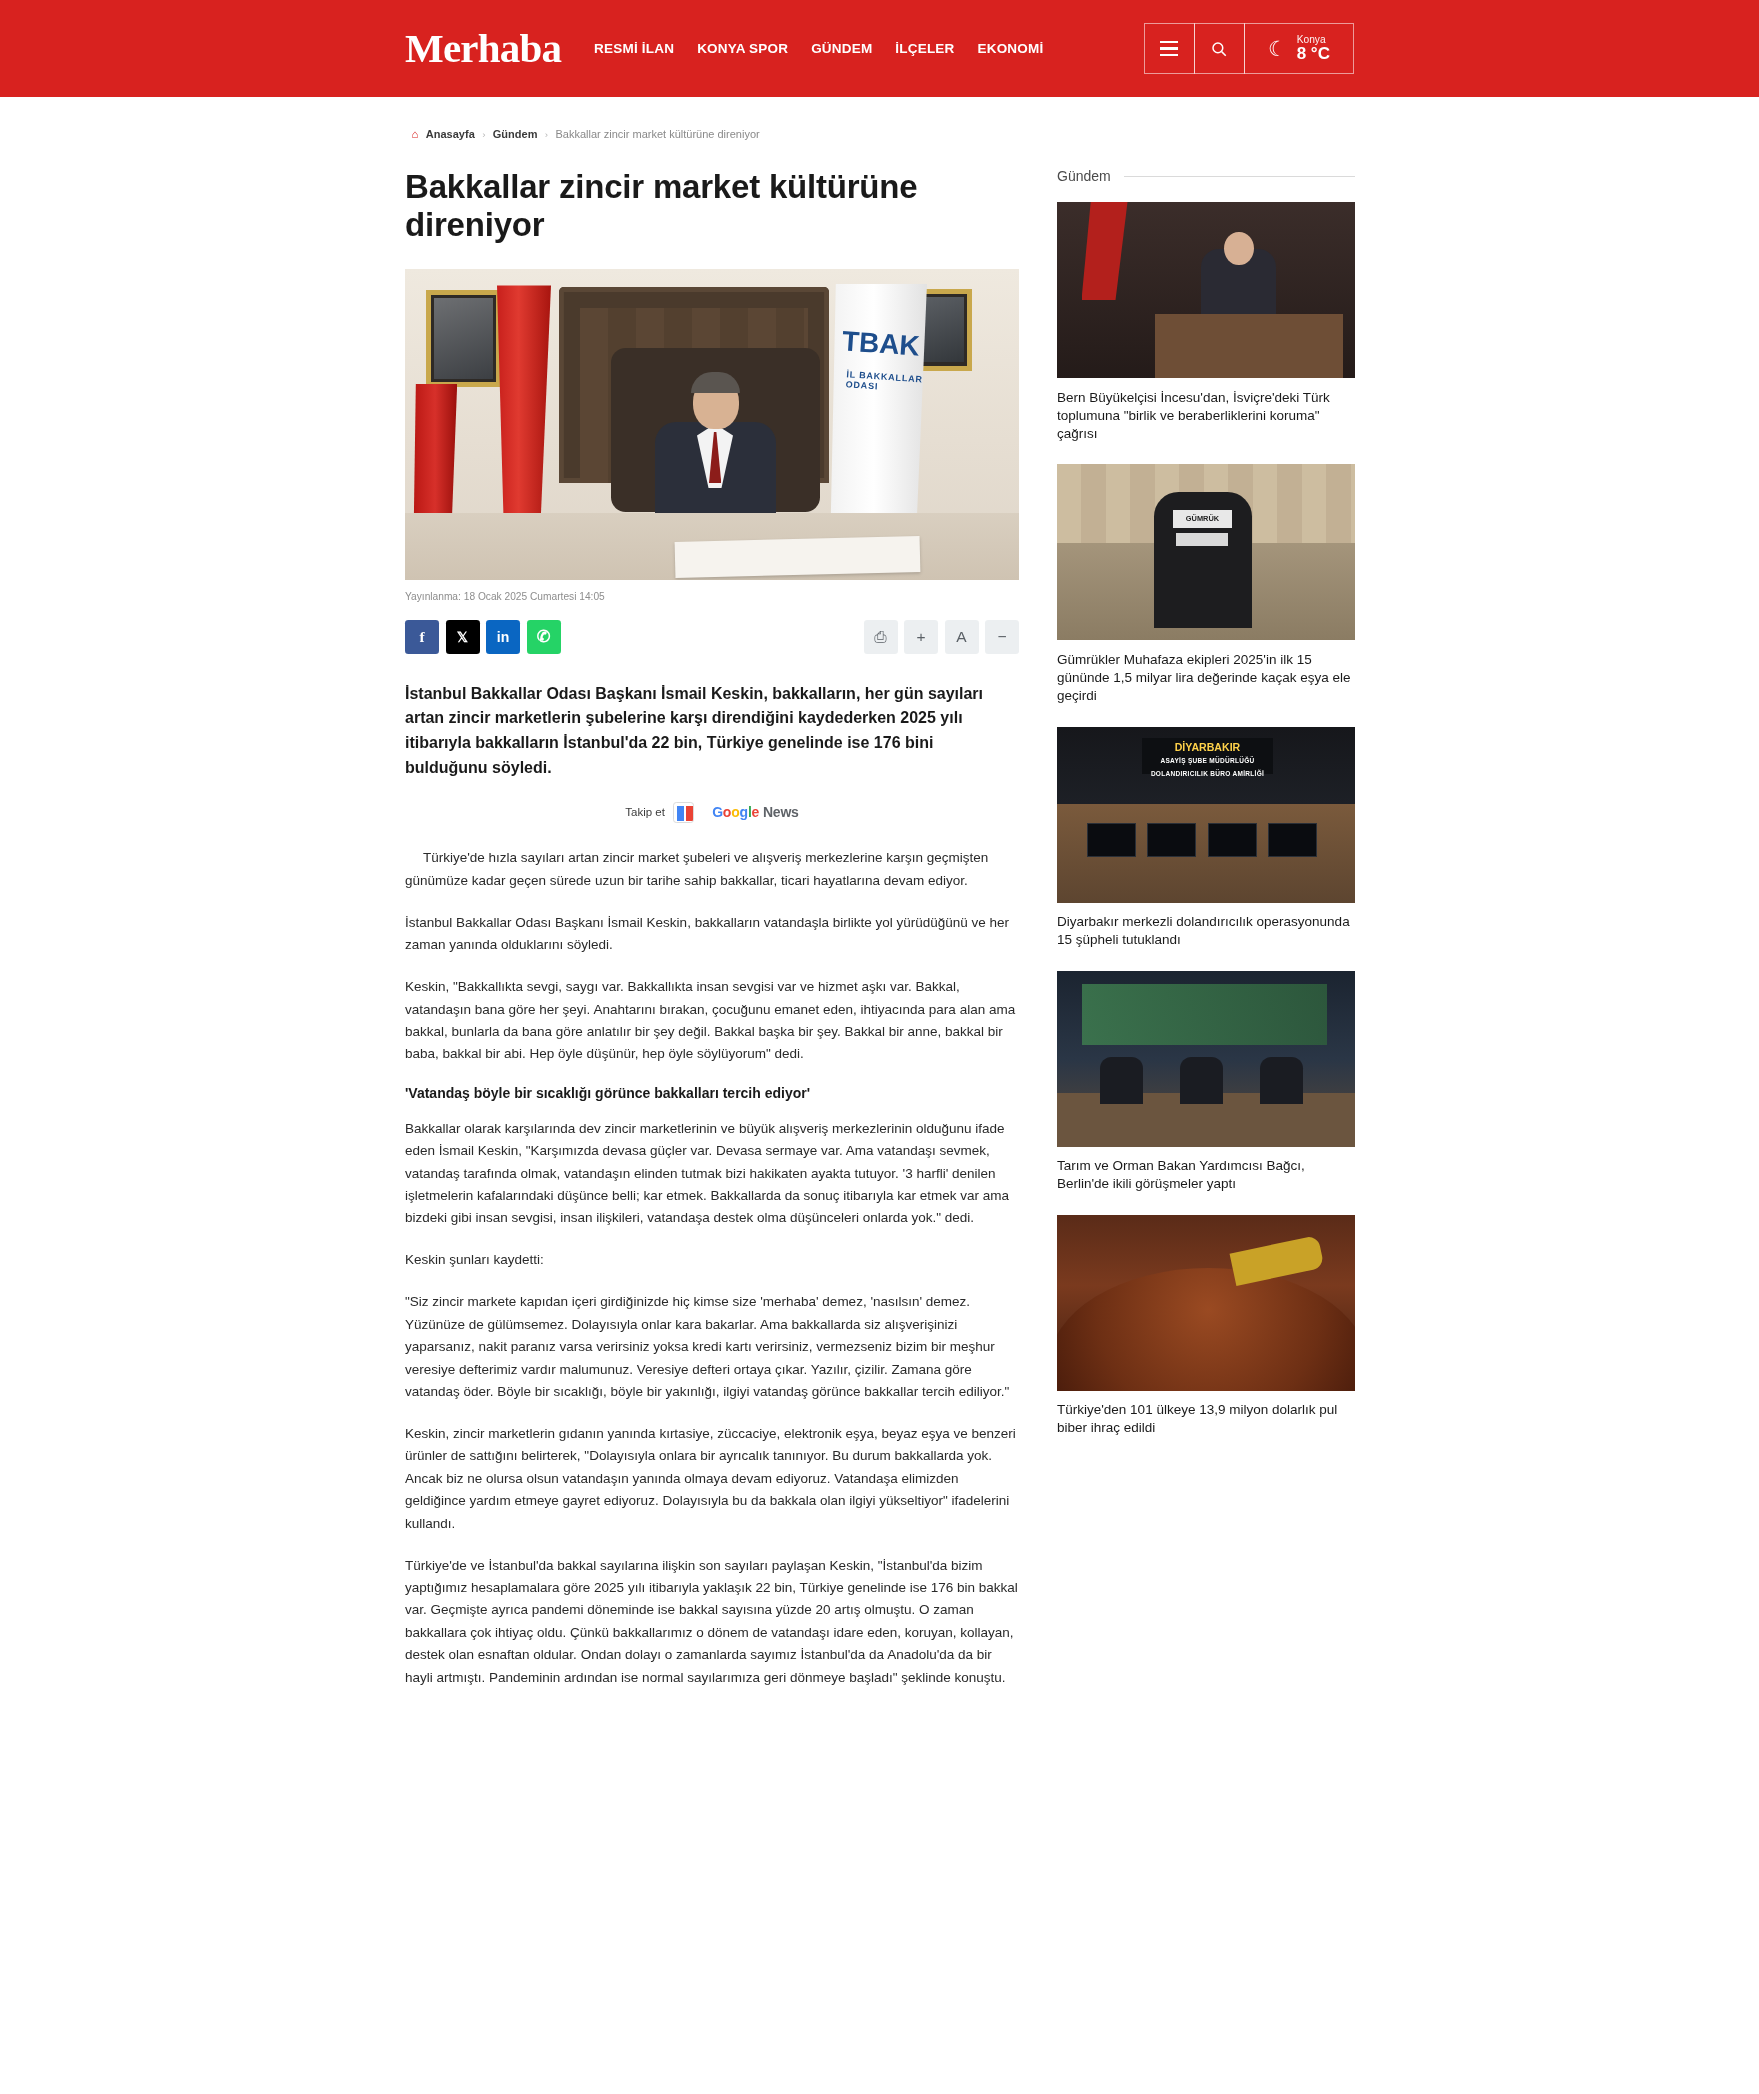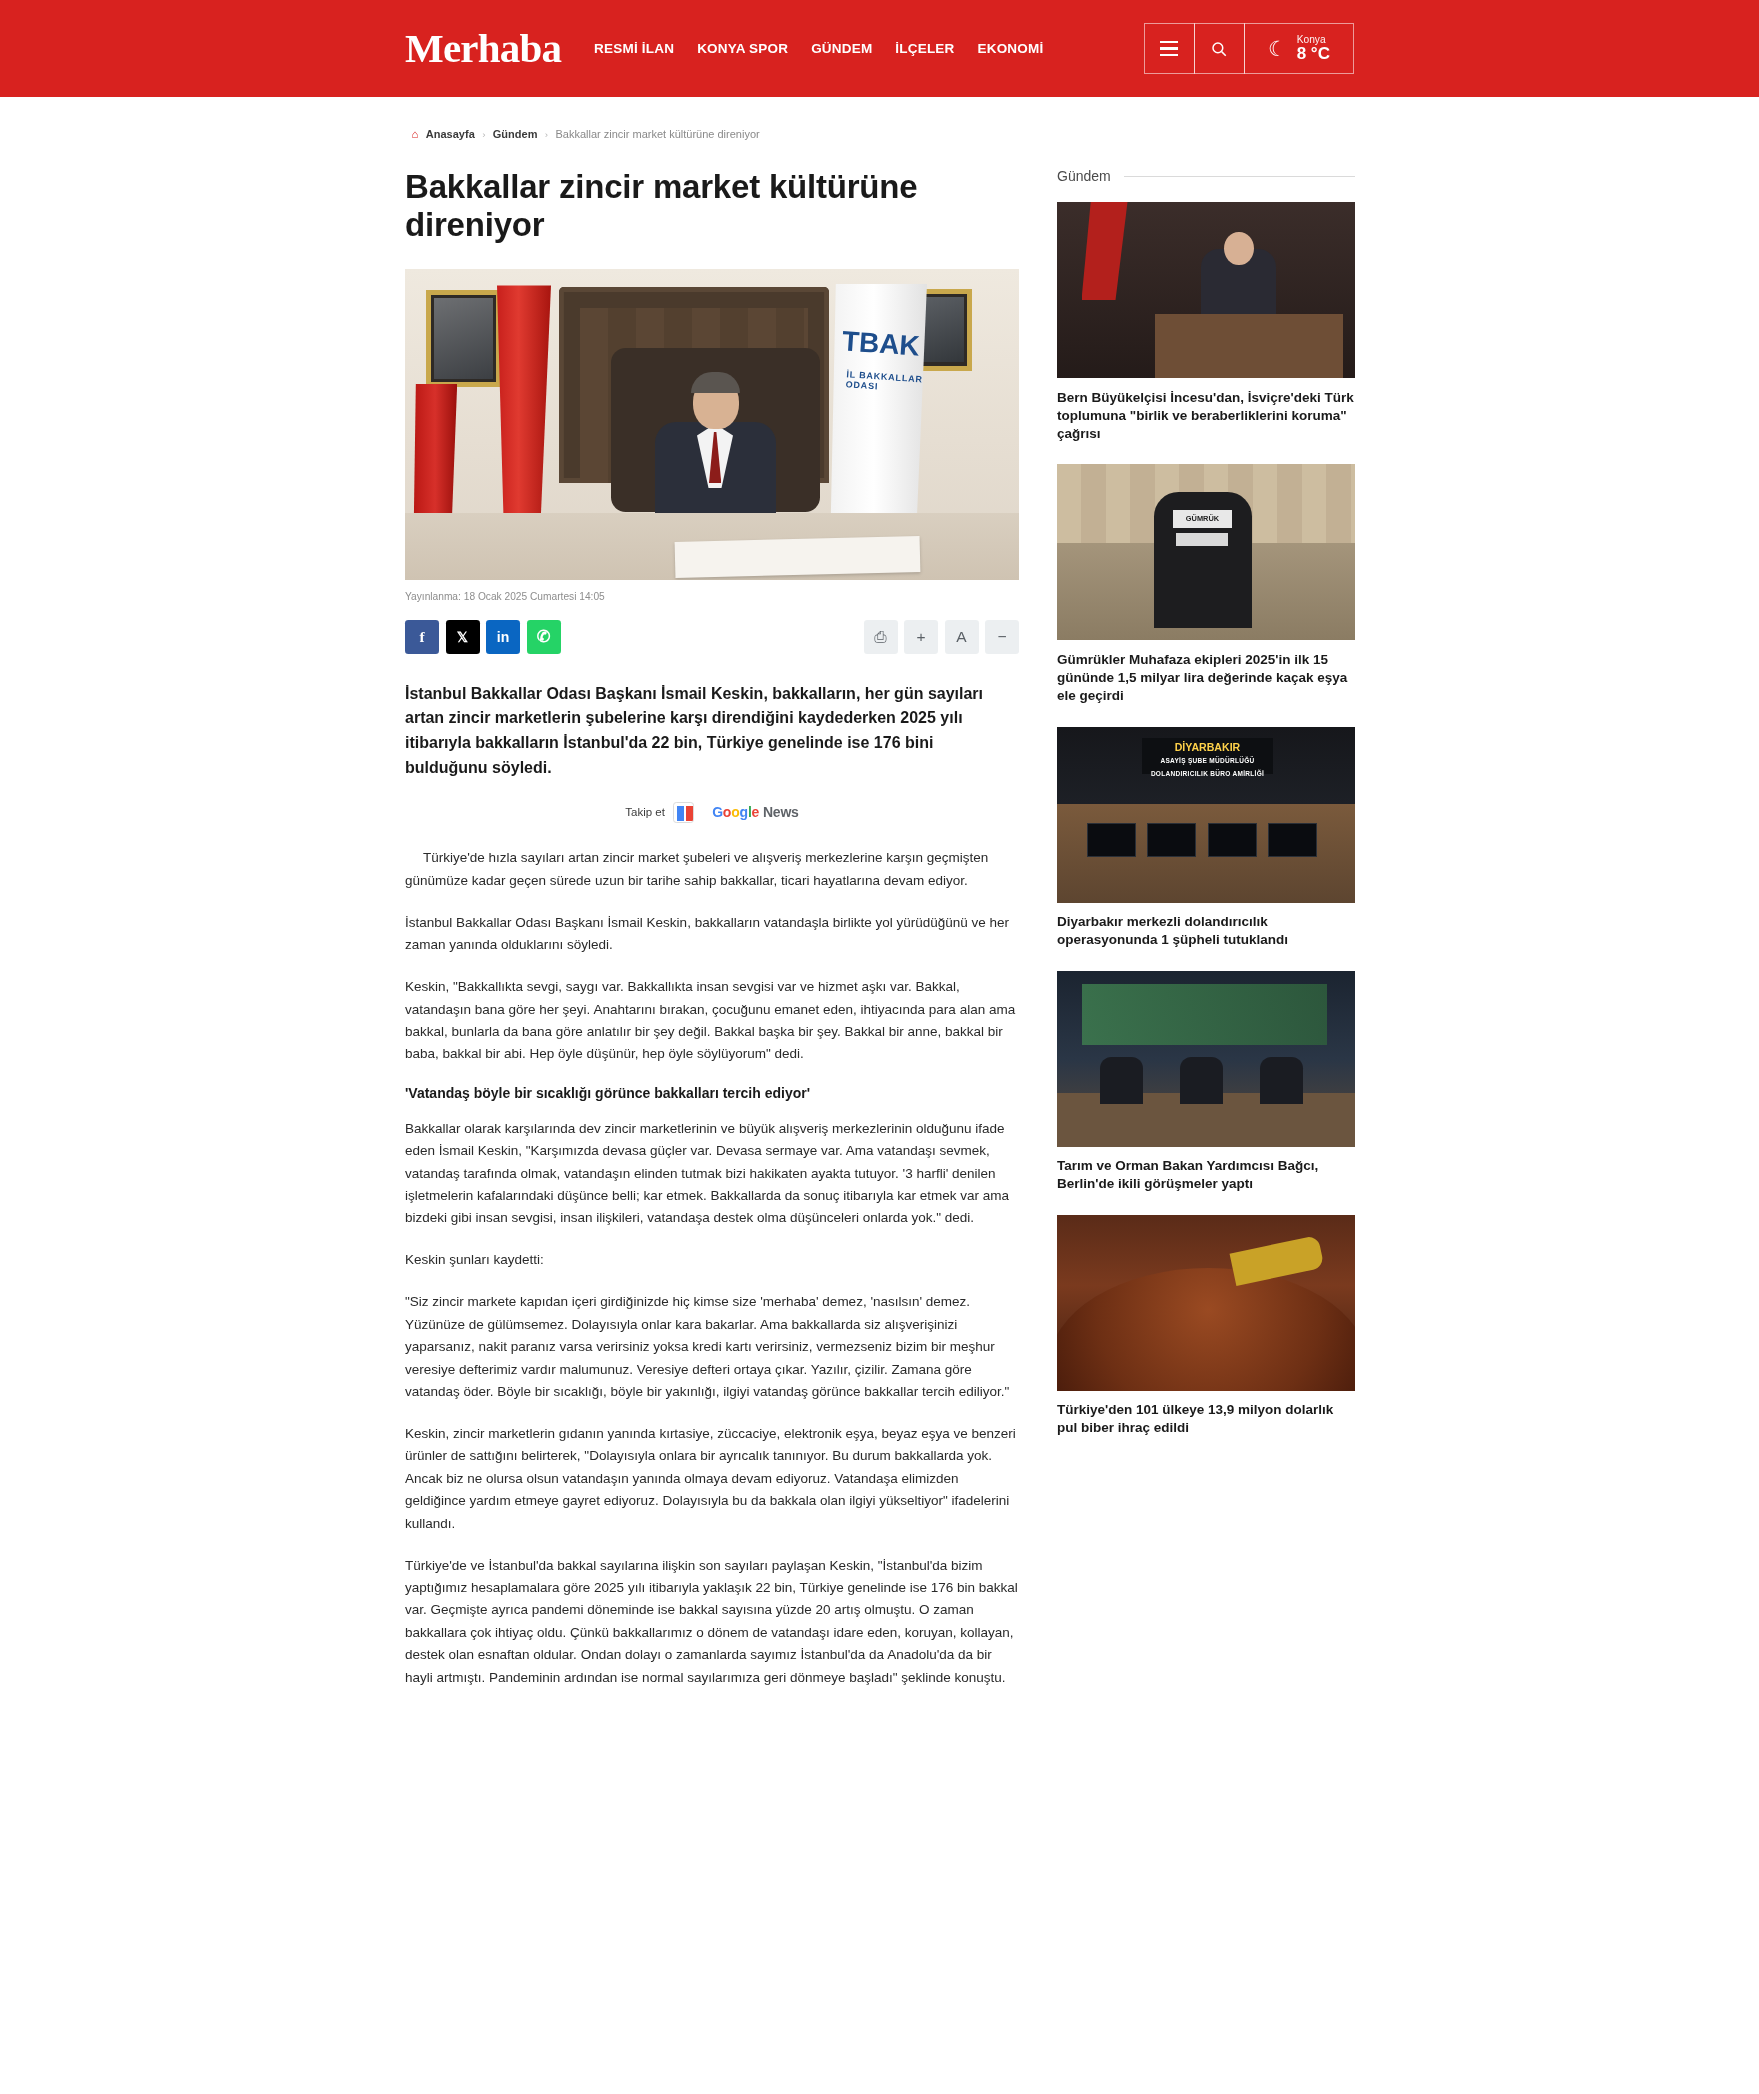--- a/index.html
+++ b/index.html
@@ -174,21 +174,21 @@
   p.body { font-size: 13.5px; line-height: 1.66; color: #2a2a2a; margin: 0 0 19.6px 0; }
   p.body.indent { text-indent: 18px; }
   h3.sub { font-size: 14px; font-weight: bold; color: #1a1a1a; margin: 4.9px 0 16.4px 0; }
 
   
   .side-head { display: flex; align-items: center; gap: 13px; margin-bottom: 18px; }
   .side-head .lbl { font-size: 14px; color: #4a4a4a; white-space: nowrap; }
   .side-head .rule { flex: 1; height: 0.8px; background: #dadada; }
   .side-item { margin-bottom: 21px; }
   .side-thumb { width: 298px; height: 176px; overflow: hidden; position: relative; background: #444; }
-  .side-cap { font-size: 13.5px; line-height: 1.35; font-weight: bold; color: #1a1a1a; margin-top: 10.6px; }
+  .side-cap { font-size: 13.5px; line-height: 1.35; font-weight: normal; color: #1a1a1a; margin-top: 10.6px; }
 
   
   .th1 { background: linear-gradient(180deg,#3b2d2a,#241b19); }
   .th1:before { content:""; position:absolute; left:24.5px; top:0; width:46px; height:98px; background:#b3201c; clip-path: polygon(20% 0,100% 0,74% 100%,0 100%); }
   .th1:after { content:""; position:absolute; left:98px; bottom:0; width:188px; height:64px; background:#6e4e36; }
   .th1 .fig { position:absolute; left:144px; top:47px; width:75px; height:70px; background:#2a2a33; border-radius:18px 18px 0 0; }
   .th1 .fighead { position:absolute; left:167px; top:29.5px; width:29.5px; height:33px; border-radius:50%; background:#d7b094; }
 
   .th2 { background: linear-gradient(180deg,#b9a98f,#8b7c63); }
   .th2:before { content:""; position:absolute; left:0; top:0; right:0; height:79px; background: repeating-linear-gradient(90deg,#cdbda0 0 24.5px,#c2b094 24.5px 49px); }
@@ -371,21 +371,21 @@
             <div class="sign">
               <span>DİYARBAKIR</span>
               <small>ASAYİŞ ŞUBE MÜDÜRLÜĞÜ</small>
               <small>DOLANDIRICILIK BÜRO AMİRLİĞİ</small>
             </div>
             <div class="mon m1"></div>
               <div class="mon m2"></div>
               <div class="mon m3"></div>
               <div class="mon m4"></div>
           </div>
-          <div class="side-cap">Diyarbakır merkezli dolandırıcılık operasyonunda 1 şüpheli tutuklandı</div>
+          <div class="side-cap">Diyarbakır merkezli dolandırıcılık operasyonunda 15 şüpheli tutuklandı</div>
         </div>
 
         <div class="side-item">
           <div class="side-thumb th5">
             <div class="screen"></div>
               <div class="tbl"></div>
             <div class="p1"></div>
               <div class="p2"></div>
               <div class="p3"></div>
           </div>

